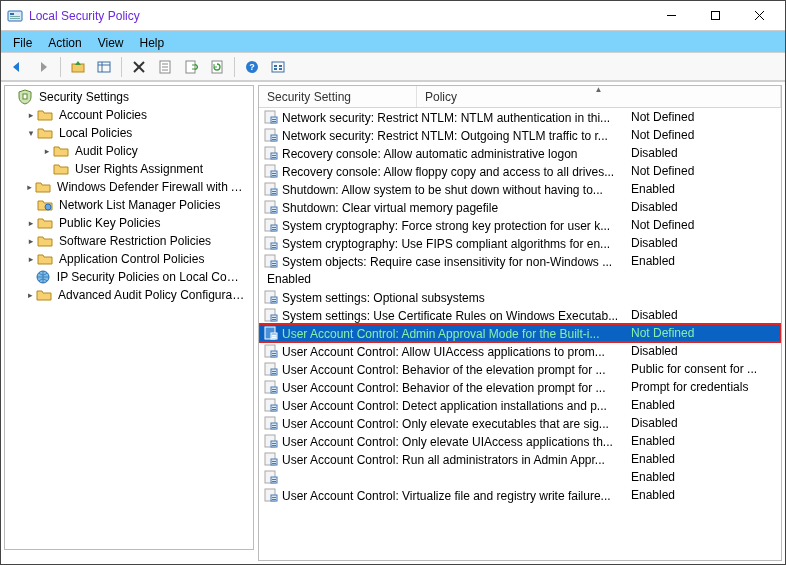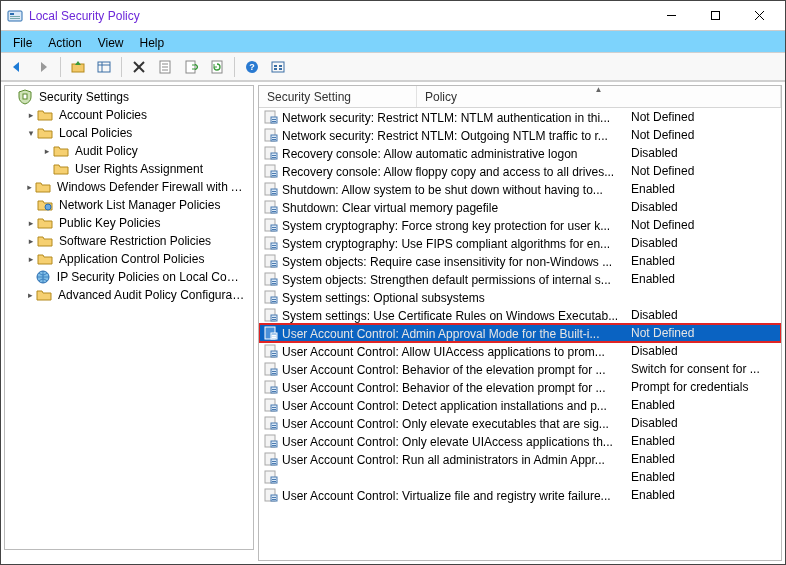--- a/index.html
+++ b/index.html
@@ -135,21 +135,21 @@
   }
   .list-row .cell-policy .picon { width:16px;height:16px; flex-shrink:0; margin-right:3px; display:flex;align-items:center;justify-content:center;}
   .list-row .cell-policy .ptxt { overflow:hidden; text-overflow:ellipsis; }
   .list-row .cell-setting {
     width:158px; flex-shrink:0;
     padding-left:8px;
     overflow:hidden; text-overflow:ellipsis;
   }
   .list-row.selected {
     background:#0a63c2;
-    color:#e5e5e5;
+    color:#86efac;
     outline: 2px solid #e02424;
     outline-offset:-1px;
   }
   .list-row.selected .picon svg rect { fill:#4a90d9; stroke:#fff;}
 
   
   svg { display:block; }
 
 </style>
 </head>
@@ -525,31 +525,20 @@
                 <rect x="8" y="8" width="6" height="6" fill="#dbe9f7" stroke="#4a7ab0"></rect>
                 <rect x="9" y="10" width="4" height="1" fill="#4a7ab0"></rect>
                 <rect x="9" y="12" width="4" height="1" fill="#4a7ab0"></rect>
               </svg>
             </span>
             <span class="ptxt">System objects: Require case insensitivity for non-Windows ...</span>
           </div>
           <div class="cell-setting">Enabled</div>
         </div>
         <div class="list-row">
-          <div class="cell-policy">
-            <span class="picon">
-              <svg width="16" height="16" viewBox="0 0 16 16">
-                <rect x="2" y="2" width="10" height="12" fill="#f4f4f4" stroke="#a8a8a8"></rect>
-                <rect x="8" y="8" width="6" height="6" fill="#dbe9f7" stroke="#4a7ab0"></rect>
-                <rect x="9" y="10" width="4" height="1" fill="#4a7ab0"></rect>
-                <rect x="9" y="12" width="4" height="1" fill="#4a7ab0"></rect>
-              </svg>
-            </span>
-            <span class="ptxt">System objects: Strengthen default permissions of internal s...</span>
-          </div>
           <div class="cell-setting">Enabled</div>
         </div>
         <div class="list-row">
           <div class="cell-policy">
             <span class="picon">
               <svg width="16" height="16" viewBox="0 0 16 16">
                 <rect x="2" y="2" width="10" height="12" fill="#f4f4f4" stroke="#a8a8a8"></rect>
                 <rect x="8" y="8" width="6" height="6" fill="#dbe9f7" stroke="#4a7ab0"></rect>
                 <rect x="9" y="10" width="4" height="1" fill="#4a7ab0"></rect>
                 <rect x="9" y="12" width="4" height="1" fill="#4a7ab0"></rect>
@@ -606,21 +595,21 @@
             <span class="picon">
               <svg width="16" height="16" viewBox="0 0 16 16">
                 <rect x="2" y="2" width="10" height="12" fill="#f4f4f4" stroke="#a8a8a8"></rect>
                 <rect x="8" y="8" width="6" height="6" fill="#dbe9f7" stroke="#4a7ab0"></rect>
                 <rect x="9" y="10" width="4" height="1" fill="#4a7ab0"></rect>
                 <rect x="9" y="12" width="4" height="1" fill="#4a7ab0"></rect>
               </svg>
             </span>
             <span class="ptxt">User Account Control: Behavior of the elevation prompt for ...</span>
           </div>
-          <div class="cell-setting">Switch for consent for ...</div>
+          <div class="cell-setting">Public for consent for ...</div>
         </div>
         <div class="list-row">
           <div class="cell-policy">
             <span class="picon">
               <svg width="16" height="16" viewBox="0 0 16 16">
                 <rect x="2" y="2" width="10" height="12" fill="#f4f4f4" stroke="#a8a8a8"></rect>
                 <rect x="8" y="8" width="6" height="6" fill="#dbe9f7" stroke="#4a7ab0"></rect>
                 <rect x="9" y="10" width="4" height="1" fill="#4a7ab0"></rect>
                 <rect x="9" y="12" width="4" height="1" fill="#4a7ab0"></rect>
               </svg>

